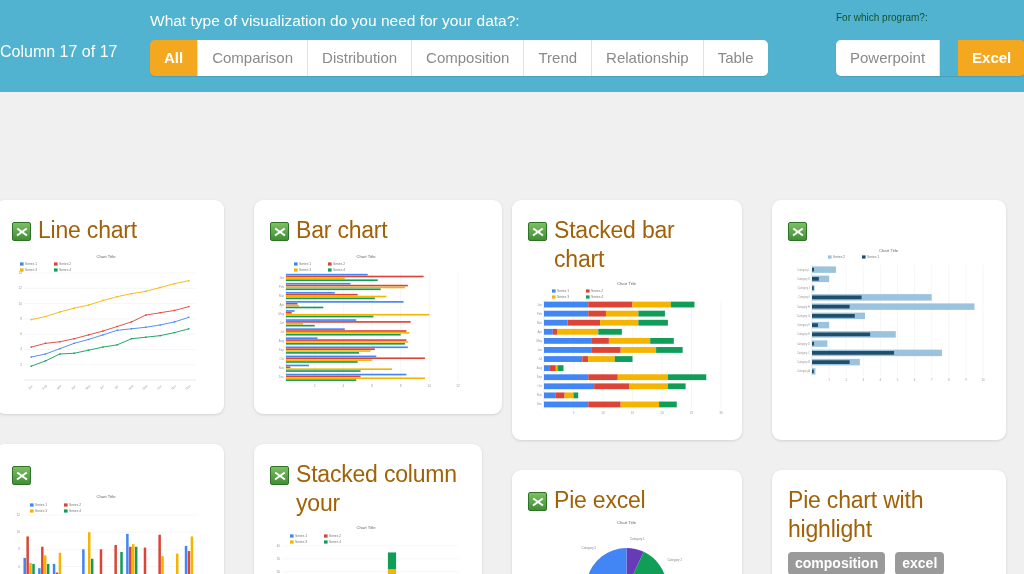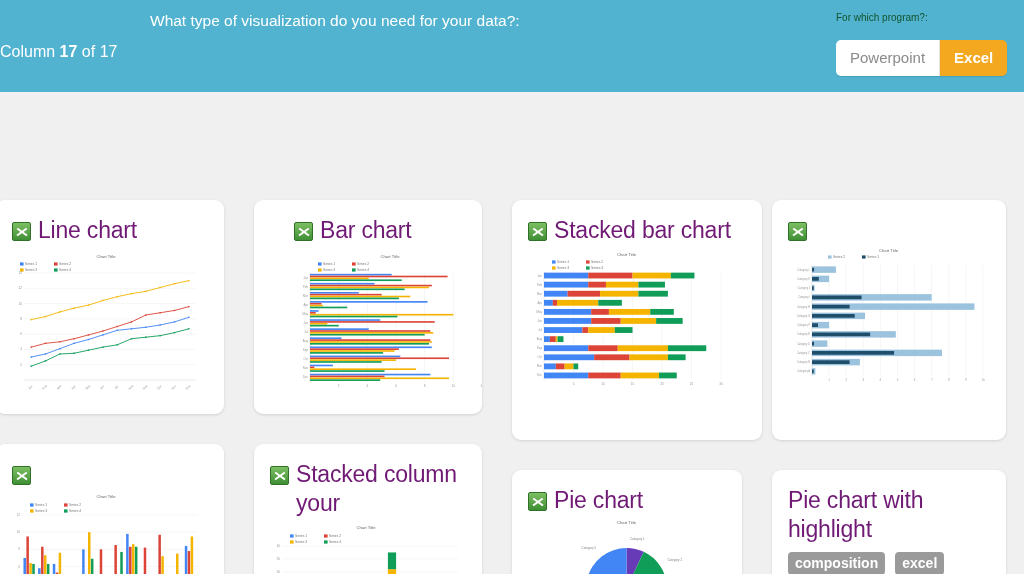--- a/index.html
+++ b/index.html
@@ -17,21 +17,21 @@
     width: 1024px; height: 92px;
     background: #51b3cf;
   }
   .viewing {
     position: absolute;
     left: 0px; top: 43px;
     font-size: 16px;
     color: #ffffff;
     white-space: nowrap;
   }
-  .viewing b { font-weight: bold; }
+  .viewing b { font-weight: normal; }
 
   .q-viz {
     position: absolute;
     left: 150px; top: 12px;
     font-size: 15.5px;
     color: #ffffff;
     white-space: nowrap;
   }
   .q-prog {
     position: absolute;
@@ -42,21 +42,21 @@
   }
 
   .btn-group {
     position: absolute;
     display: flex;
     border-radius: 5px;
     overflow: hidden;
     box-shadow: 0 1px 1px rgba(0,0,0,0.10);
   }
   .btn-group.viz  { left: 150px; top: 40px; }
-  .btn-group.prog { left: 836px; top: 40px; }
+  .btn-group.prog { left: 836px; top: 40px; gap: 18px; }
 
   .btn {
     background: #ffffff;
     color: #8a8a8a;
     font-size: 15px;
     line-height: 36px;
     height: 36px;
     padding: 0 14px;
     border-right: 1px solid #e2e2e2;
     white-space: nowrap;
@@ -75,22 +75,22 @@
 
   .card {
     position: absolute;
     background: #ffffff;
     border-radius: 9px;
     box-shadow: 0 1px 3px rgba(0,0,0,0.13);
     overflow: hidden;
   }
   
   .c0 { left: -4px;  top: 108px; width: 228px; height: 214px; }
-  .c1 { left: 254px; top: 108px; width: 228px; height: 214px; padding-left: 24px; }
-  .c2 { left: 512px; top: 108px; width: 250px; height: 240px; }
+  .c1 { left: 254px; top: 108px; width: 248px; height: 214px; }
+  .c2 { left: 512px; top: 108px; width: 230px; height: 240px; }
   .c3 { left: 772px; top: 108px; width: 234px; height: 240px; }
   
   .c4 { left: -4px;  top: 352px; width: 228px; height: 214px; }
   .c5 { left: 254px; top: 352px; width: 228px; height: 226px; }
   .c6 { left: 512px; top: 378px; width: 230px; height: 200px; }
   .c7 { left: 772px; top: 378px; width: 234px; height: 200px; }
 
   .card-head {
     display: flex;
     align-items: flex-start;
@@ -113,21 +113,21 @@
     left: 3px; top: 8px;
     width: 12px; height: 2.4px;
     background: #ffffff;
   }
   .xls-icon::before { transform: rotate(36deg); }
   .xls-icon::after  { transform: rotate(-36deg); }
 
   .card-title {
     font-size: 23px;
     line-height: 29px;
-    color: #701a75;
+    color: #a16207;
     letter-spacing: -0.2px;
   }
   .card-title.notitleicon { padding-left: 0; }
 
   .tags { display: flex; gap: 10px; padding: 8px 16px 0 16px; }
   .tag {
     background: #9a9a9a;
     color: #ffffff;
     font-size: 14px;
     font-weight: bold;
@@ -147,20 +147,29 @@
 
   <div class="viewing">
     <span>Column</span>
     <b>17</b>
     <span>of 17</span>
   </div>
 
   <div class="q-viz">What type of visualization do you need for your data?:</div>
   <div class="q-prog">For which program?:</div>
 
+  <div class="btn-group viz" id="vizGroup">
+      <div class="btn active">All</div>
+      <div class="btn">Comparison</div>
+      <div class="btn">Distribution</div>
+      <div class="btn">Composition</div>
+      <div class="btn">Trend</div>
+      <div class="btn">Relationship</div>
+      <div class="btn">Table</div>
+    </div>
   <div class="btn-group prog" id="progGroup">
       <div class="btn">Powerpoint</div>
       <div class="btn active">Excel</div>
     </div>
 </div>
 
 <div class="grid" id="grid">
     <div class="card c0">
       <div class="card-head">
         <span class="xls-icon"></span>
@@ -697,21 +706,21 @@
           <rect x="180.55999999999997" y="98.675" width="8.213333333333333" height="28.325000000000003" fill="#4285f4"></rect>
           <rect x="180.55999999999997" y="81.9375" width="8.213333333333333" height="16.7375" fill="#db4437"></rect>
           <rect x="180.55999999999997" y="63.912499999999994" width="8.213333333333333" height="18.025" fill="#f4b400"></rect>
           <rect x="180.55999999999997" y="53.6125" width="8.213333333333333" height="10.3" fill="#0f9d58"></rect>
         </svg>
       </div>
     </div>
     <div class="card c6">
       <div class="card-head">
         <span class="xls-icon"></span>
-        <div class="card-title">Pie chart</div>
+        <div class="card-title">Pie excel</div>
       </div>
       <div class="thumb" style="margin-left: 12px; margin-top: 2px;">
         <svg width="205" height="135" viewBox="0 0 205 135">
           <text x="102.5" y="7" font-size="4.2" fill="#666" text-anchor="middle" font-family="Liberation Sans, sans-serif">Chart Title</text>
           <path d="M102.5,71.5 L102.5,31 A40.5,40.5 0 0 1 119.74406130838545,34.85450437512621 Z" fill="#673ab7"></path>
           <text x="113.29809044912886" y="23.192120284032008" font-size="3" fill="#888" text-anchor="middle" font-family="Liberation Sans, sans-serif">Category 1</text>
           <path d="M102.5,71.5 L119.74406130838545,34.85450437512621 A40.5,40.5 0 0 1 142.920082501345,68.95698395906282 Z" fill="#0f9d58"></path>
           <text x="143.44048842659083" y="43.67687279631954" font-size="3" fill="#888" text-anchor="start" font-family="Liberation Sans, sans-serif">Category 2</text>
           <path d="M102.5,71.5 L142.920082501345,68.95698395906282 A40.5,40.5 0 0 1 92.42805956982338,110.72761802570956 Z" fill="#f4b400"></path>
           <text x="134.05248749256012" y="109.64040551740158" font-size="3" fill="#888" text-anchor="start" font-family="Liberation Sans, sans-serif">Category 3</text>

